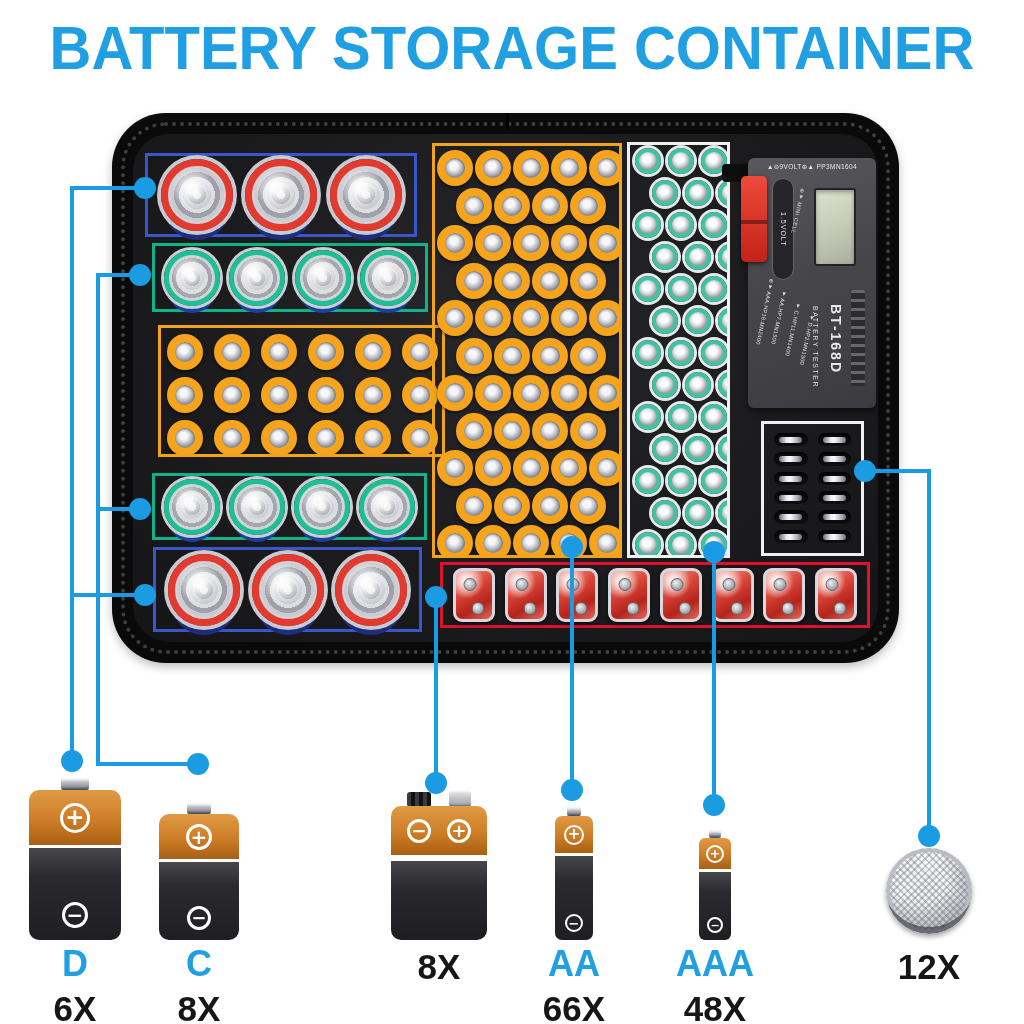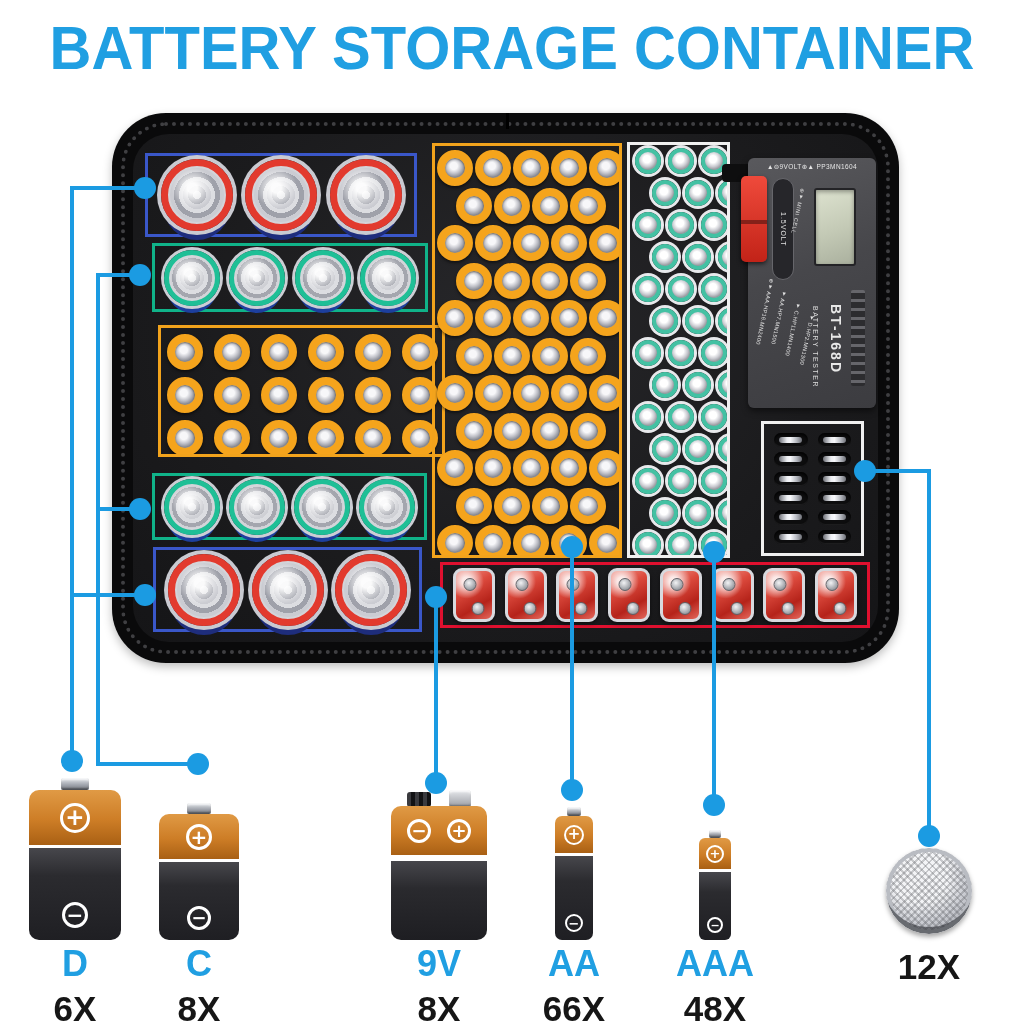--- a/index.html
+++ b/index.html
@@ -528,21 +528,20 @@
       <div class="b9v">
         <span class="term9 neg"></span>
         <span class="term9 pos"></span>
         <div class="b9v-top">
           <span class="sym s24">−</span>
           <span class="sym s24">+</span>
         </div>
         <div class="b9v-body"></div>
       </div>
     </div>
-    <div class="legend-type">9V</div>
     <div class="legend-count">8X</div>
   </div>
 
   <div class="legend-item" style="left:534px;width:80px;">
     <div class="batt-area">
       <div class="batt">
         <span class="nub" style="width:14px;height:9px;"></span>
         <div class="bcap" style="width:38px;height:40px;border-radius:7px 7px 0 0;">
           <span class="sym s20">+</span>
         </div>

